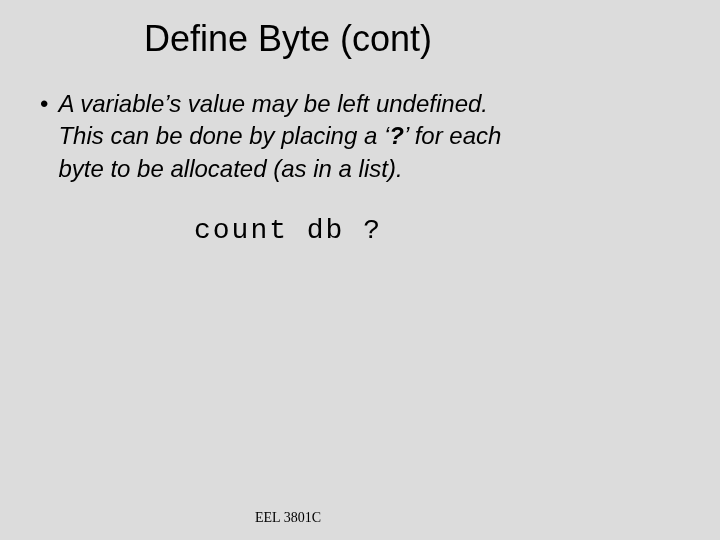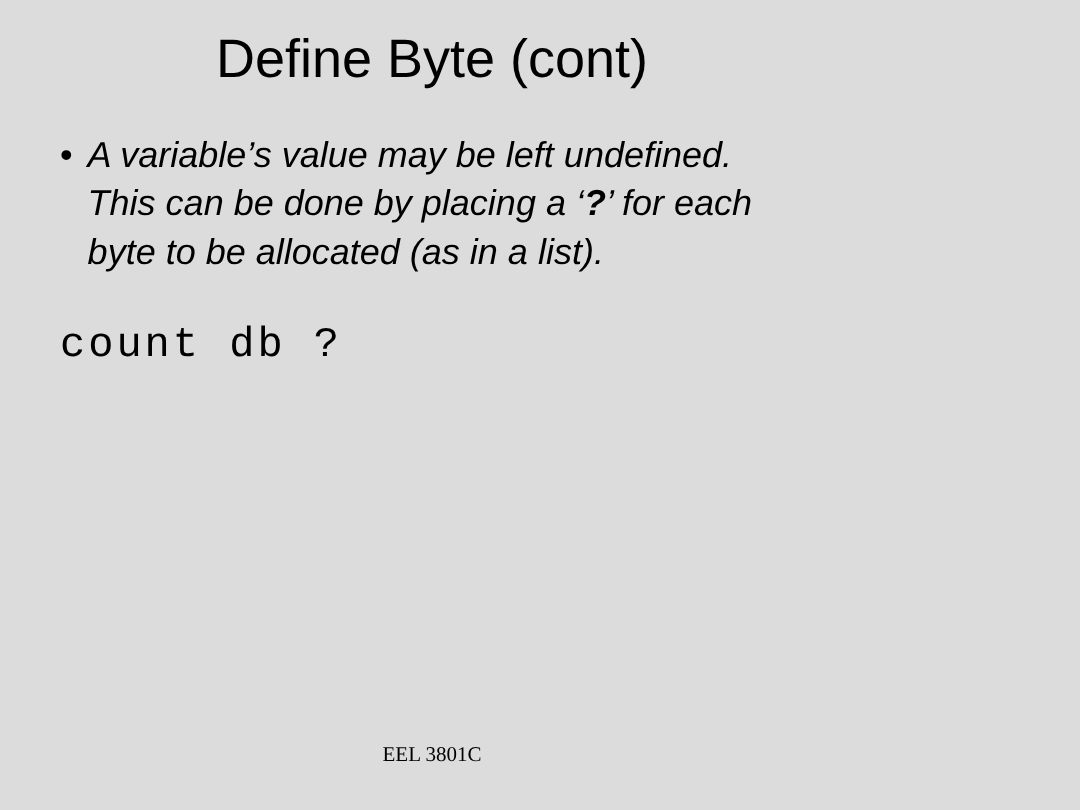--- a/index.html
+++ b/index.html
@@ -39,28 +39,28 @@
     line-height: 1.35;
   }
   .bullet-text {
     flex: 1;
     font-style: italic;
   }
   .bold { font-weight: 700; }
   .code-line {
     font-family: "Courier New", Courier, monospace;
     font-size: 28px;
-    text-align: left;
+    text-align: center;
     margin-top: 30px;
     letter-spacing: 2px;
     color: #000;
   }
   .footer {
     position: absolute;
-    bottom: 28px;
+    bottom: 14px;
     left: 0;
     width: 100%;
     text-align: center;
     font-size: 14px;
     color: #000;
     font-family: "Times New Roman", Times, serif;
   }
 </style>
 </head>
 <body>

